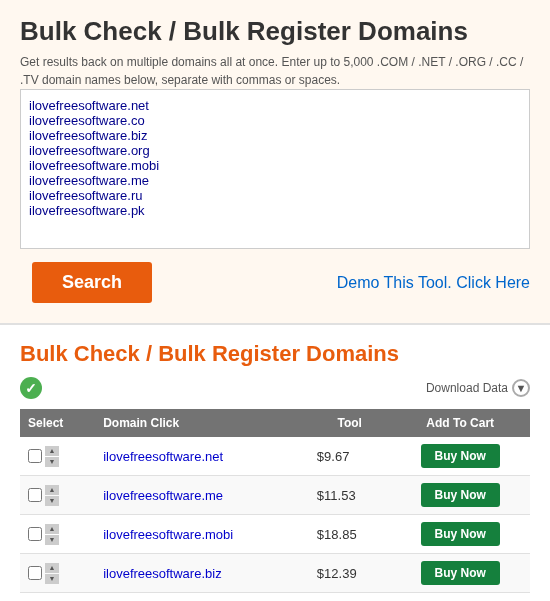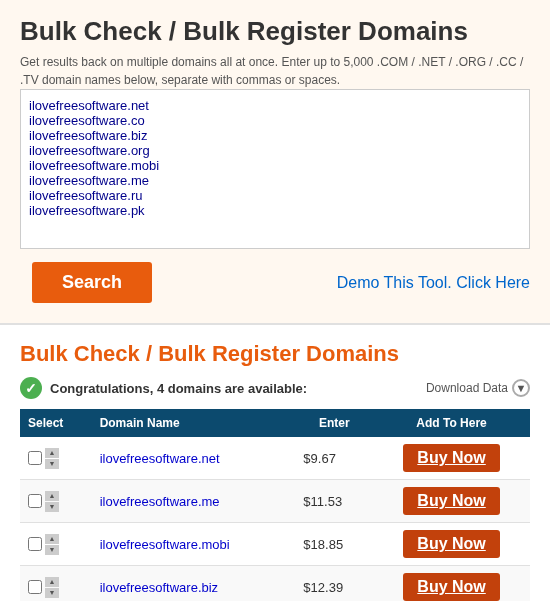--- a/index.html
+++ b/index.html
@@ -121,21 +121,21 @@
       font-size: 11px;
       color: #555;
     }
 
     .domain-table {
       width: 100%;
       border-collapse: collapse;
       margin-bottom: 10px;
     }
     .domain-table thead tr {
-      background: #0c4a6e;
+      background: #737373;
       color: white;
       border-radius: 14px;
     }
     .domain-table thead th {
       padding: 7px 8px;
       text-align: left;
       font-size: 12px;
       font-weight: bold;
     }
     .domain-table thead th.price-col,
@@ -188,29 +188,28 @@
       font-size: 13px;
     }
     .price-cell {
       text-align: left;
       font-size: 13px;
     }
     .cart-cell {
       text-align: center;
     }
     .buy-now-btn {
-      background: #c2410c;
+      background: #15803d;
       color: white;
       border: none;
       padding: 5px 14px;
-      font-size: 16px;
+      font-size: 12px;
       font-weight: bold;
       cursor: pointer;
       border-radius: 3px;
-      text-decoration: underline;
     }
   </style>
 </head>
 <body>
 
 <div class="top-section">
   <div class="page-title">Bulk Check / Bulk Register Domains</div>
   <div class="page-subtitle">Get results back on multiple domains all at once. Enter up to 5,000 .COM / .NET / .ORG / .CC / .TV domain names below, separate with commas or spaces.</div>
   <textarea class="domain-textarea" style="">ilovefreesoftware.net
 ilovefreesoftware.co
@@ -224,35 +223,34 @@
     <button class="search-btn">Search</button>
     <a class="demo-link">Demo This Tool. Click Here</a>
   </div>
 </div>
 
 <div class="bottom-section">
   <div class="results-title">Bulk Check / Bulk Register Domains</div>
   <div class="congrats-row">
     <div class="congrats-left">
       <div class="check-icon">✓</div>
-      <span class="congrats-text">Congratulations, 4 domains are available:</span>
     </div>
     <div class="download-link-top">
       <span>Download Data</span>
       <div class="download-circle">▼</div>
     </div>
   </div>
 
   <table class="domain-table">
     <thead>
       <tr>
         <th>Select</th>
-        <th>Domain Name</th>
-        <th class="price-col">Enter</th>
-        <th class="cart-col">Add To Here</th>
+        <th>Domain Click</th>
+        <th class="price-col">Tool</th>
+        <th class="cart-col">Add To Cart</th>
       </tr>
     </thead>
     <tbody id="table-body">
     <tr>
       <td>
         <div class="select-cell">
           <input type="checkbox" class="row-checkbox" style="">
           <div class="sort-arrows">
             <button class="sort-btn">▲</button>
             <button class="sort-btn">▼</button>

